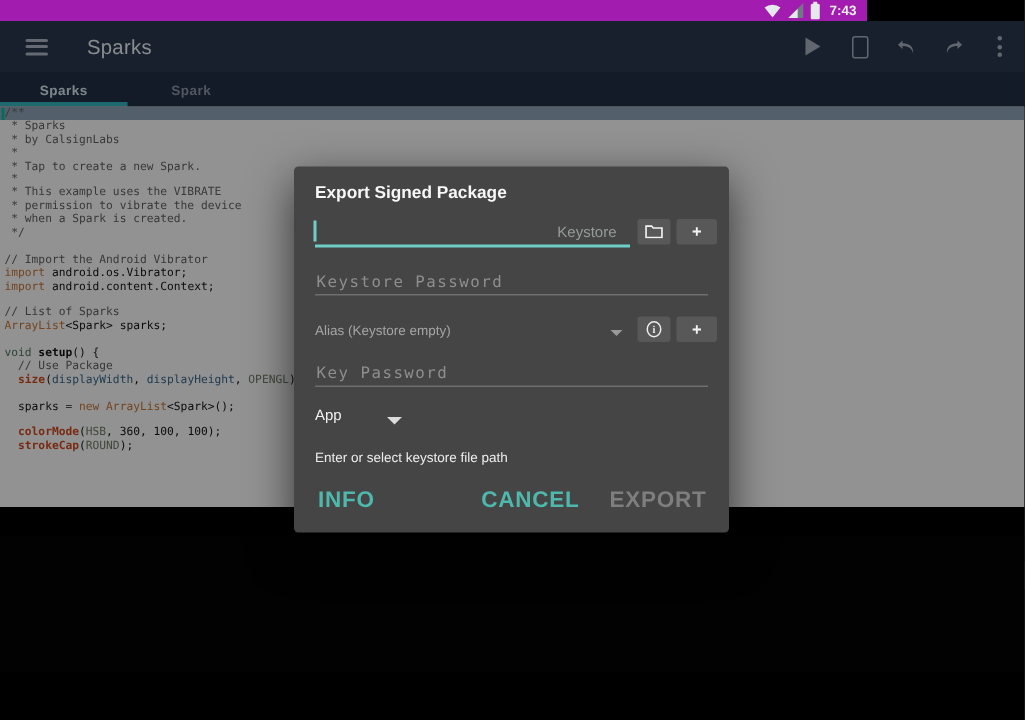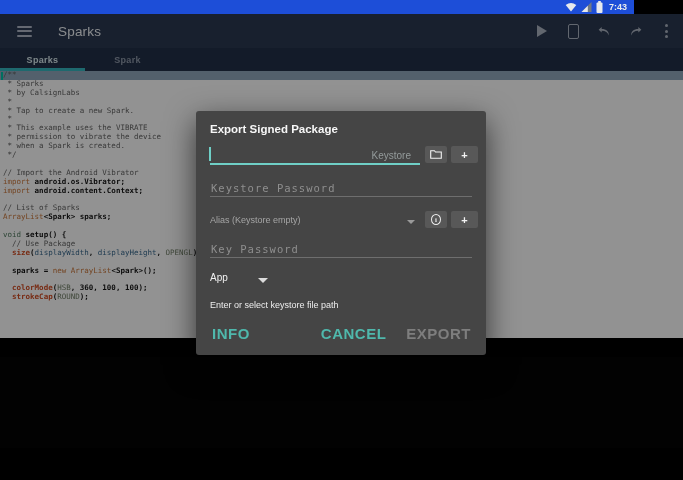--- a/index.html
+++ b/index.html
@@ -1,21 +1,21 @@
 <!DOCTYPE html>
 <html><head>
 <meta charset="utf-8">
 <style>
   html,body{margin:0;padding:0;background:#000;}
   *{box-sizing:border-box;}
   .screen{position:relative;width:683px;height:480px;background:#000;overflow:hidden;
           font-family:"Liberation Sans",sans-serif;}
 
   
-  .status-bar{position:absolute;top:0;left:0;width:634px;height:14px;background:#1d4ed8;
+  .status-bar{position:absolute;top:0;left:0;width:578px;height:14px;background:#a21caf;
               display:flex;align-items:center;justify-content:flex-end;gap:4px;padding-right:7px;}
   .status-bar .time{color:#e8eaec;font-size:9px;font-weight:bold;margin-left:2px;}
   .sb-ico{display:inline-flex;align-items:center;}
 
   
   .toolbar{position:absolute;top:14px;left:0;width:683px;height:34px;background:#2A3850;
            display:flex;align-items:center;}
   .hamburger{width:15px;height:11px;display:flex;flex-direction:column;justify-content:space-between;
              margin-left:17px;cursor:pointer;}
   .hamburger div{height:2px;background:#AEB6C4;border-radius:1px;}
@@ -43,21 +43,21 @@
   .line-hl{position:absolute;top:0;left:0;width:683px;height:9px;background:#8FA6BA;}
   .caret{position:absolute;top:0.5px;left:1px;width:2px;height:8.5px;background:#00BFA5;}
   .code{position:relative;}
   .sc{color:#636363}
   .sk{color:#C7763B}
   .sf{color:#CE4A21;font-weight:bold}
   .sg{color:#50795F}
   .sb{color:#111;font-weight:bold}
   .sv{color:#39688C}
   .sn{color:#6F7D65}
-  .sp{color:#141414;font-weight:bold}
+  .sp{color:#141414;font-weight:normal}
 
   
   .message-bar{position:absolute;top:338px;left:0;width:683px;height:19px;background:#6B6B6B;
                display:flex;align-items:center;padding-left:6px;margin-top:36px;}
   .message-bar span{color:#FAFAFA;font-size:8px;font-weight:bold;}
   .console{position:absolute;top:357px;left:0;width:683px;height:91px;background:#040404;}
 
   
   .navbar{position:absolute;top:448px;left:0;width:683px;height:32px;background:#000;}
 

